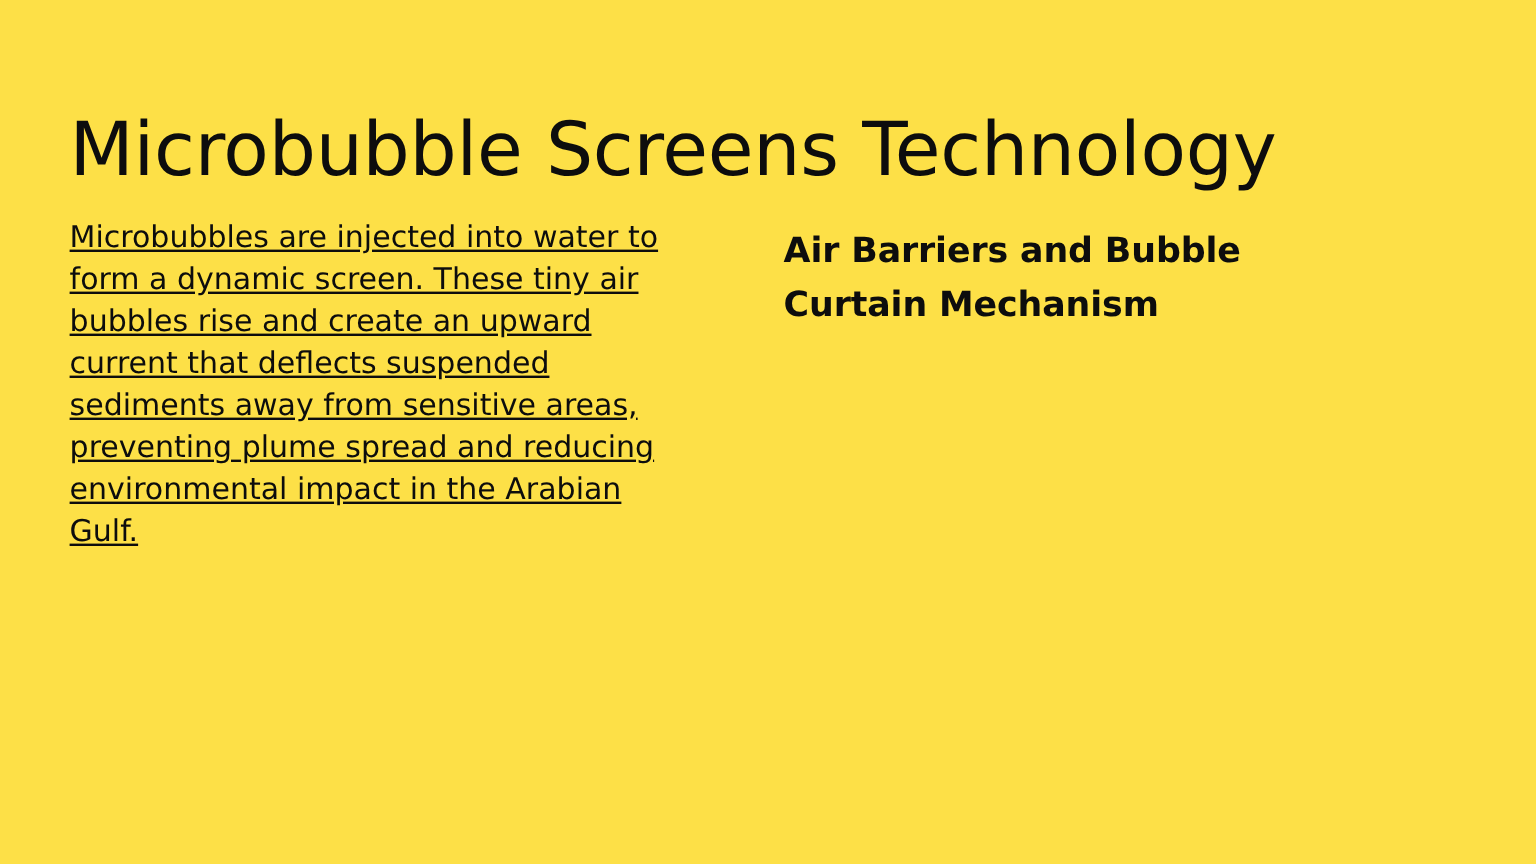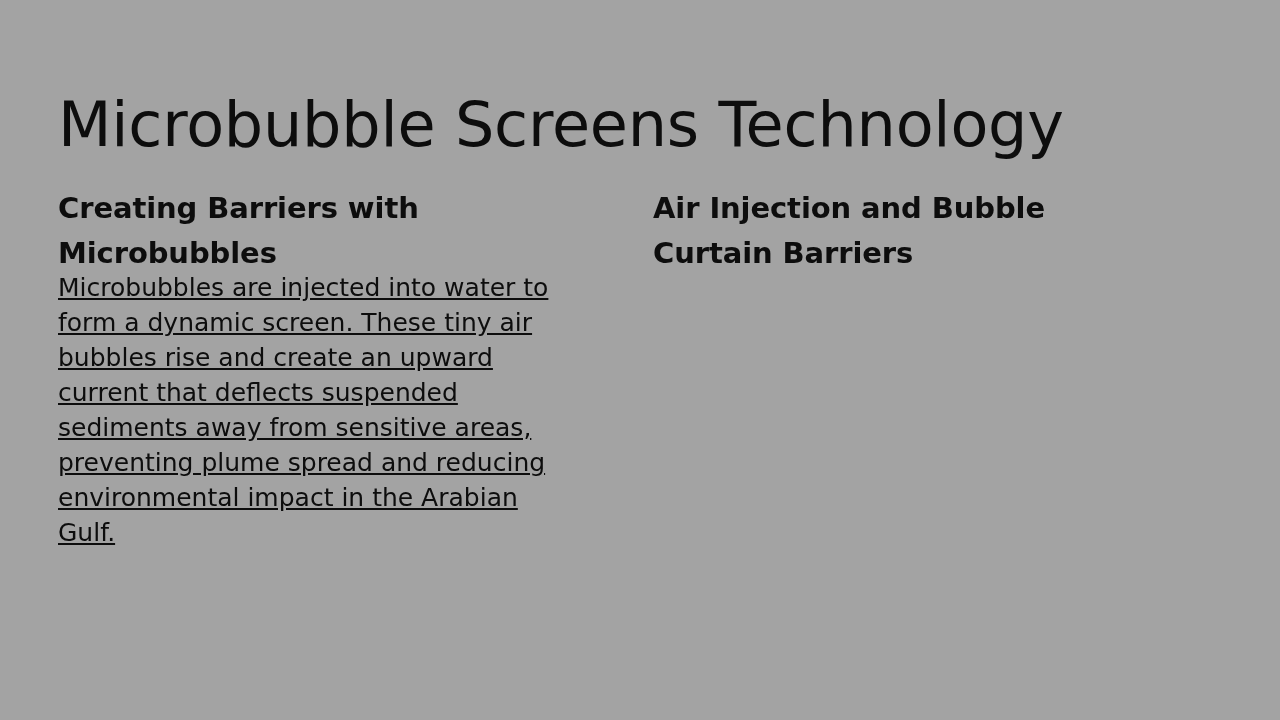--- a/index.html
+++ b/index.html
@@ -12,21 +12,21 @@
     height: 720px;
     background: #ffffff;
     font-family: "Liberation Sans", sans-serif;
     color: #0d0d0d;
     overflow: hidden;
   }
   .slide {
     position: relative;
     width: 1280px;
     height: 720px;
-    background: #a3a3a3;
+    background: #fde047;
   }
   .slide-title {
     position: absolute;
     left: 58px;
     top: 48px;
     width: 1165px;
     font-family: "DejaVu Sans", sans-serif;
     font-size: 62px;
     font-weight: 400;
     line-height: 1.12;
@@ -73,23 +73,22 @@
 </head>
 <body>
 
 <div class="slide">
 
   <h1 class="slide-title">Microbubble Screens Technology</h1>
 
   <div class="columns">
 
     <div class="column">
-      <h2 class="col-heading">Creating Barriers with Microbubbles</h2>
       <p class="col-body">Microbubbles are injected into water to form a dynamic screen. These tiny air bubbles rise and create an upward current that deflects suspended sediments away from sensitive areas, preventing plume spread and reducing environmental impact in the Arabian Gulf.</p>
     </div>
 
     <div class="column">
-      <h2 class="col-heading">Air Injection and Bubble Curtain Barriers</h2>
+      <h2 class="col-heading">Air Barriers and Bubble Curtain Mechanism</h2>
     </div>
 
   </div>
 
 </div>
 
 </body></html>

